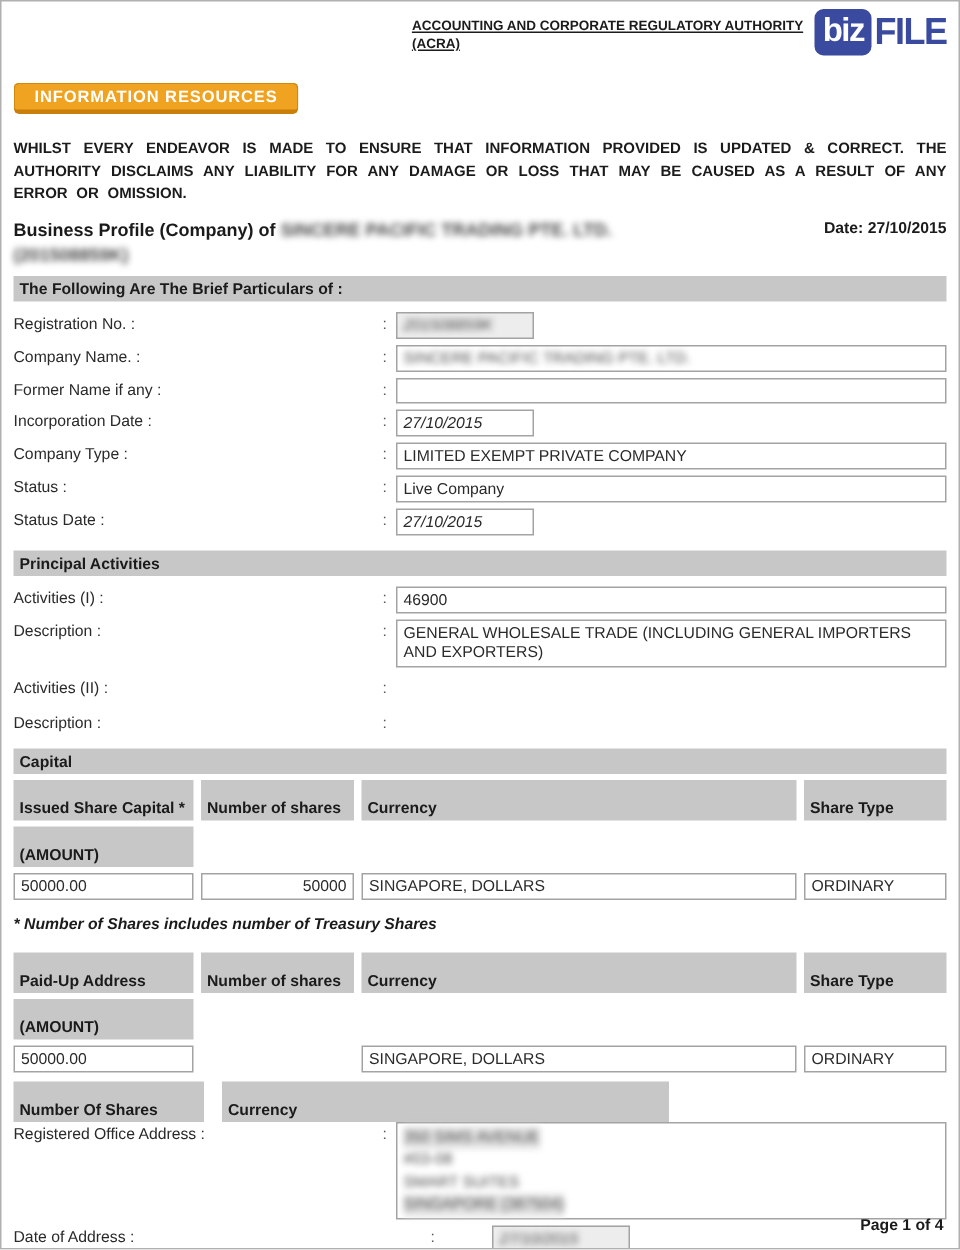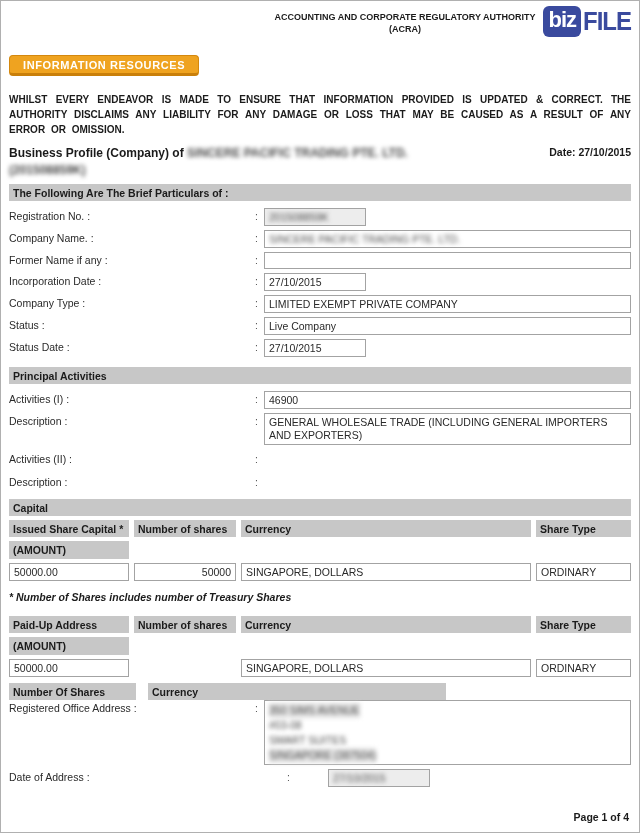--- a/index.html
+++ b/index.html
@@ -6,21 +6,21 @@
   html,body { background:#e9e9e9; }
   .page {
     width:640px; height:833px; background:#fff;
     border:1px solid #b0b0b0;
     font-family:"Liberation Sans", sans-serif;
     color:#222; position:relative; overflow:hidden;
     padding:5px 8px 0 8px;
   }
   
   .hdr { display:flex; justify-content:flex-end; align-items:flex-start; }
-  .hdr-auth { text-align:center; font-size:9px; font-weight:bold; line-height:12px; color:#1b1b1b; padding-top:5px; }
+  .hdr-auth { text-align:left; font-size:9px; font-weight:bold; line-height:12px; color:#1b1b1b; padding-top:5px;text-decoration:underline; }
   .logo { display:flex; align-items:center; margin-left:8px; }
   .logo-biz {
     background:#3a4a9e; color:#fff; font-weight:bold; font-size:22px;
     line-height:1; padding:3px 5px 6px 5px; border-radius:6px; letter-spacing:-1px;
   }
   .logo-file { color:#3a4a9e; font-weight:bold; font-size:24px; letter-spacing:-1px; margin-left:2px; transform:scaleY(1.05); }
   
   .badge-row { margin-top:18px; }
   .badge {
     display:inline-block; background:#efa320; border:1px solid #d4880e; border-bottom:3px solid #c97f0a;
@@ -45,27 +45,27 @@
   
   .form { margin-top:7px; }
   .frow { display:flex; align-items:flex-start; margin-bottom:4px; min-height:17px; }
   .flabel { width:246px; font-size:10.5px; color:#2a2a2a; padding-top:2px; }
   .fcolon { width:9px; font-size:10.5px; color:#555; padding-top:2px; }
   .fval { flex:1; }
   .box {
     display:block; border:1px solid #a3a3a3; background:#fff;
     min-height:17px; font-size:10.5px; line-height:13px; padding:2px 4px 1px 4px; color:#2a2a2a;
   }
-  .box.short { width:102px; }
+  .box.short { width:92px;font-style:italic; }
   .box.redbox { background:#ededed; }
   .box.tall { min-height:32px; }
   .box.addr { min-height:62px; line-height:15px; }
   
   .ctable { display:grid; grid-template-columns:120px 102px 290px 1fr; column-gap:5px; row-gap:4px; margin-top:4px; }
-  .th { background:#c7c7c7; font-size:10.5px; font-weight:bold; padding:3px 4px 2px 4px; color:#1b1b1b; }
+  .th { background:#c7c7c7; font-size:10.5px; font-weight:bold; padding:13px 4px 2px 4px; color:#1b1b1b; }
   .td { border:1px solid #a3a3a3; font-size:10.5px; padding:2px 4px 1px 4px; min-height:18px; background:#fff; color:#2a2a2a; }
   .td.right { text-align:right; }
   .td.empty { border:none; background:transparent; }
   .note { margin:10px 0 13px 0; font-size:10.5px; font-weight:bold; font-style:italic; color:#1b1b1b; }
   .treasury-caption { margin-top:12px; font-size:10.5px; color:#2a2a2a; }
   .ttable { display:grid; grid-template-columns:127px 298px; column-gap:12px; margin-top:6px; }
   .addr-row { margin-top:0;justify-content:flex-end; }
   .date-addr-row { margin-top:4px;gap:32px; }
   .pagenum { position:absolute; right:10px; bottom:9px; font-size:10.5px; font-weight:bold; color:#1b1b1b; }
 </style>

